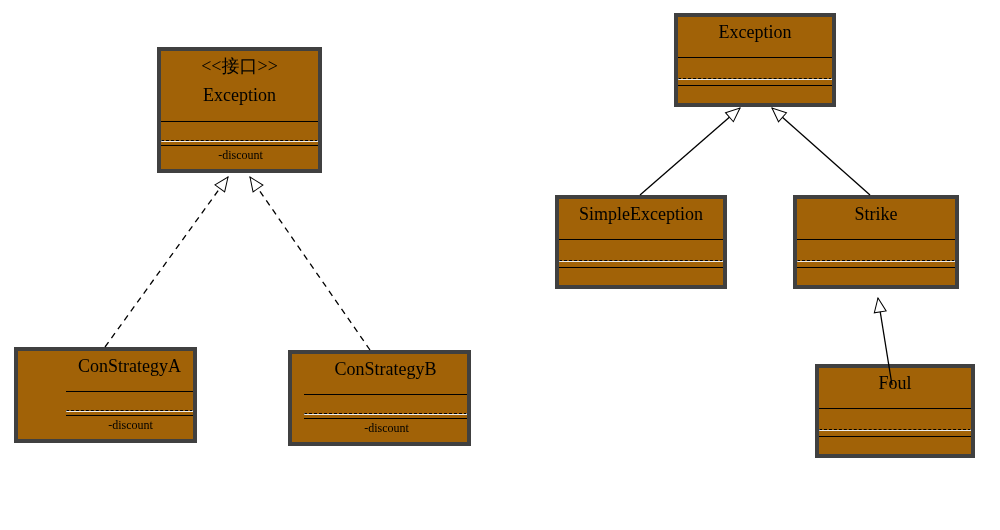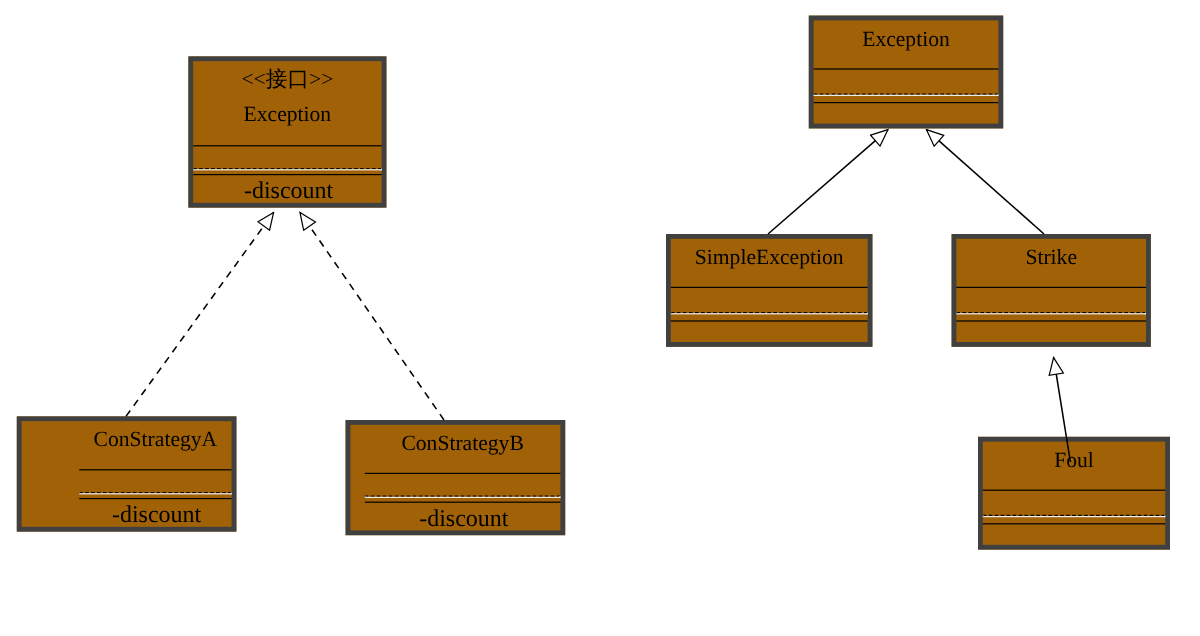--- a/index.html
+++ b/index.html
@@ -33,21 +33,21 @@
   .dash-line {
     border-top: 1px dashed #000;
     margin: 0;
   }
   .pad {
     padding: 4px 10px 4px 10px;
     line-height: 1.3;
   }
   .small-pad {
     padding: 2px 10px 3px 12px;
-    font-size: 20px;
+    font-size: 12px;
   }
   svg.connectors {
     position: absolute;
     left: 0; top: 0;
     width: 1000px; height: 530px;
     pointer-events: none;
   }
 </style>
 </head>
 <body>

